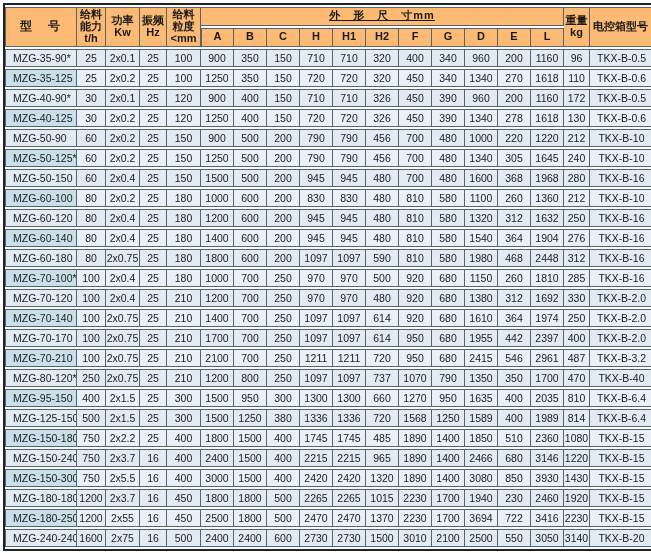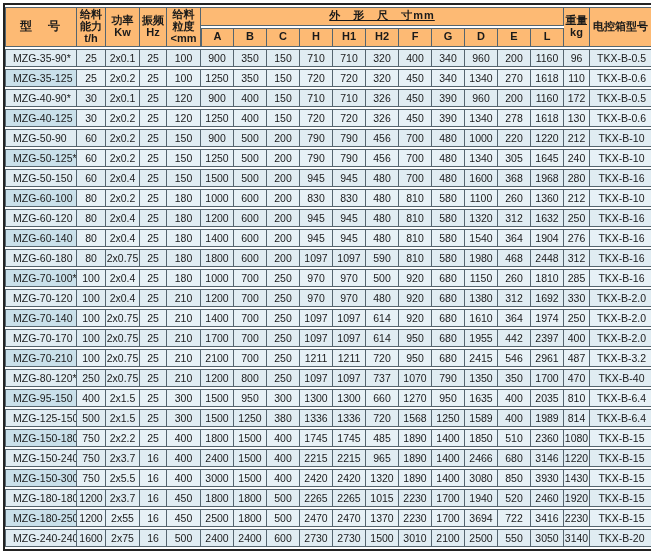--- a/index.html
+++ b/index.html
@@ -524,21 +524,21 @@
           <td class="data">450</td>
           <td class="data">1800</td>
           <td class="data">1800</td>
           <td class="data">500</td>
           <td class="data">2265</td>
           <td class="data">2265</td>
           <td class="data">1015</td>
           <td class="data">2230</td>
           <td class="data">1700</td>
           <td class="data">1940</td>
-          <td class="data">520</td>
+          <td class="data">230</td>
           <td class="data">2460</td>
           <td class="data">1920</td>
           <td class="cbox">TKX-B-15</td>
         </tr>
         <tr>
           <td class="model">MZG-180-250</td>
           <td class="data">1200</td>
           <td class="data">2x55</td>
           <td class="data">16</td>
           <td class="data">450</td>

